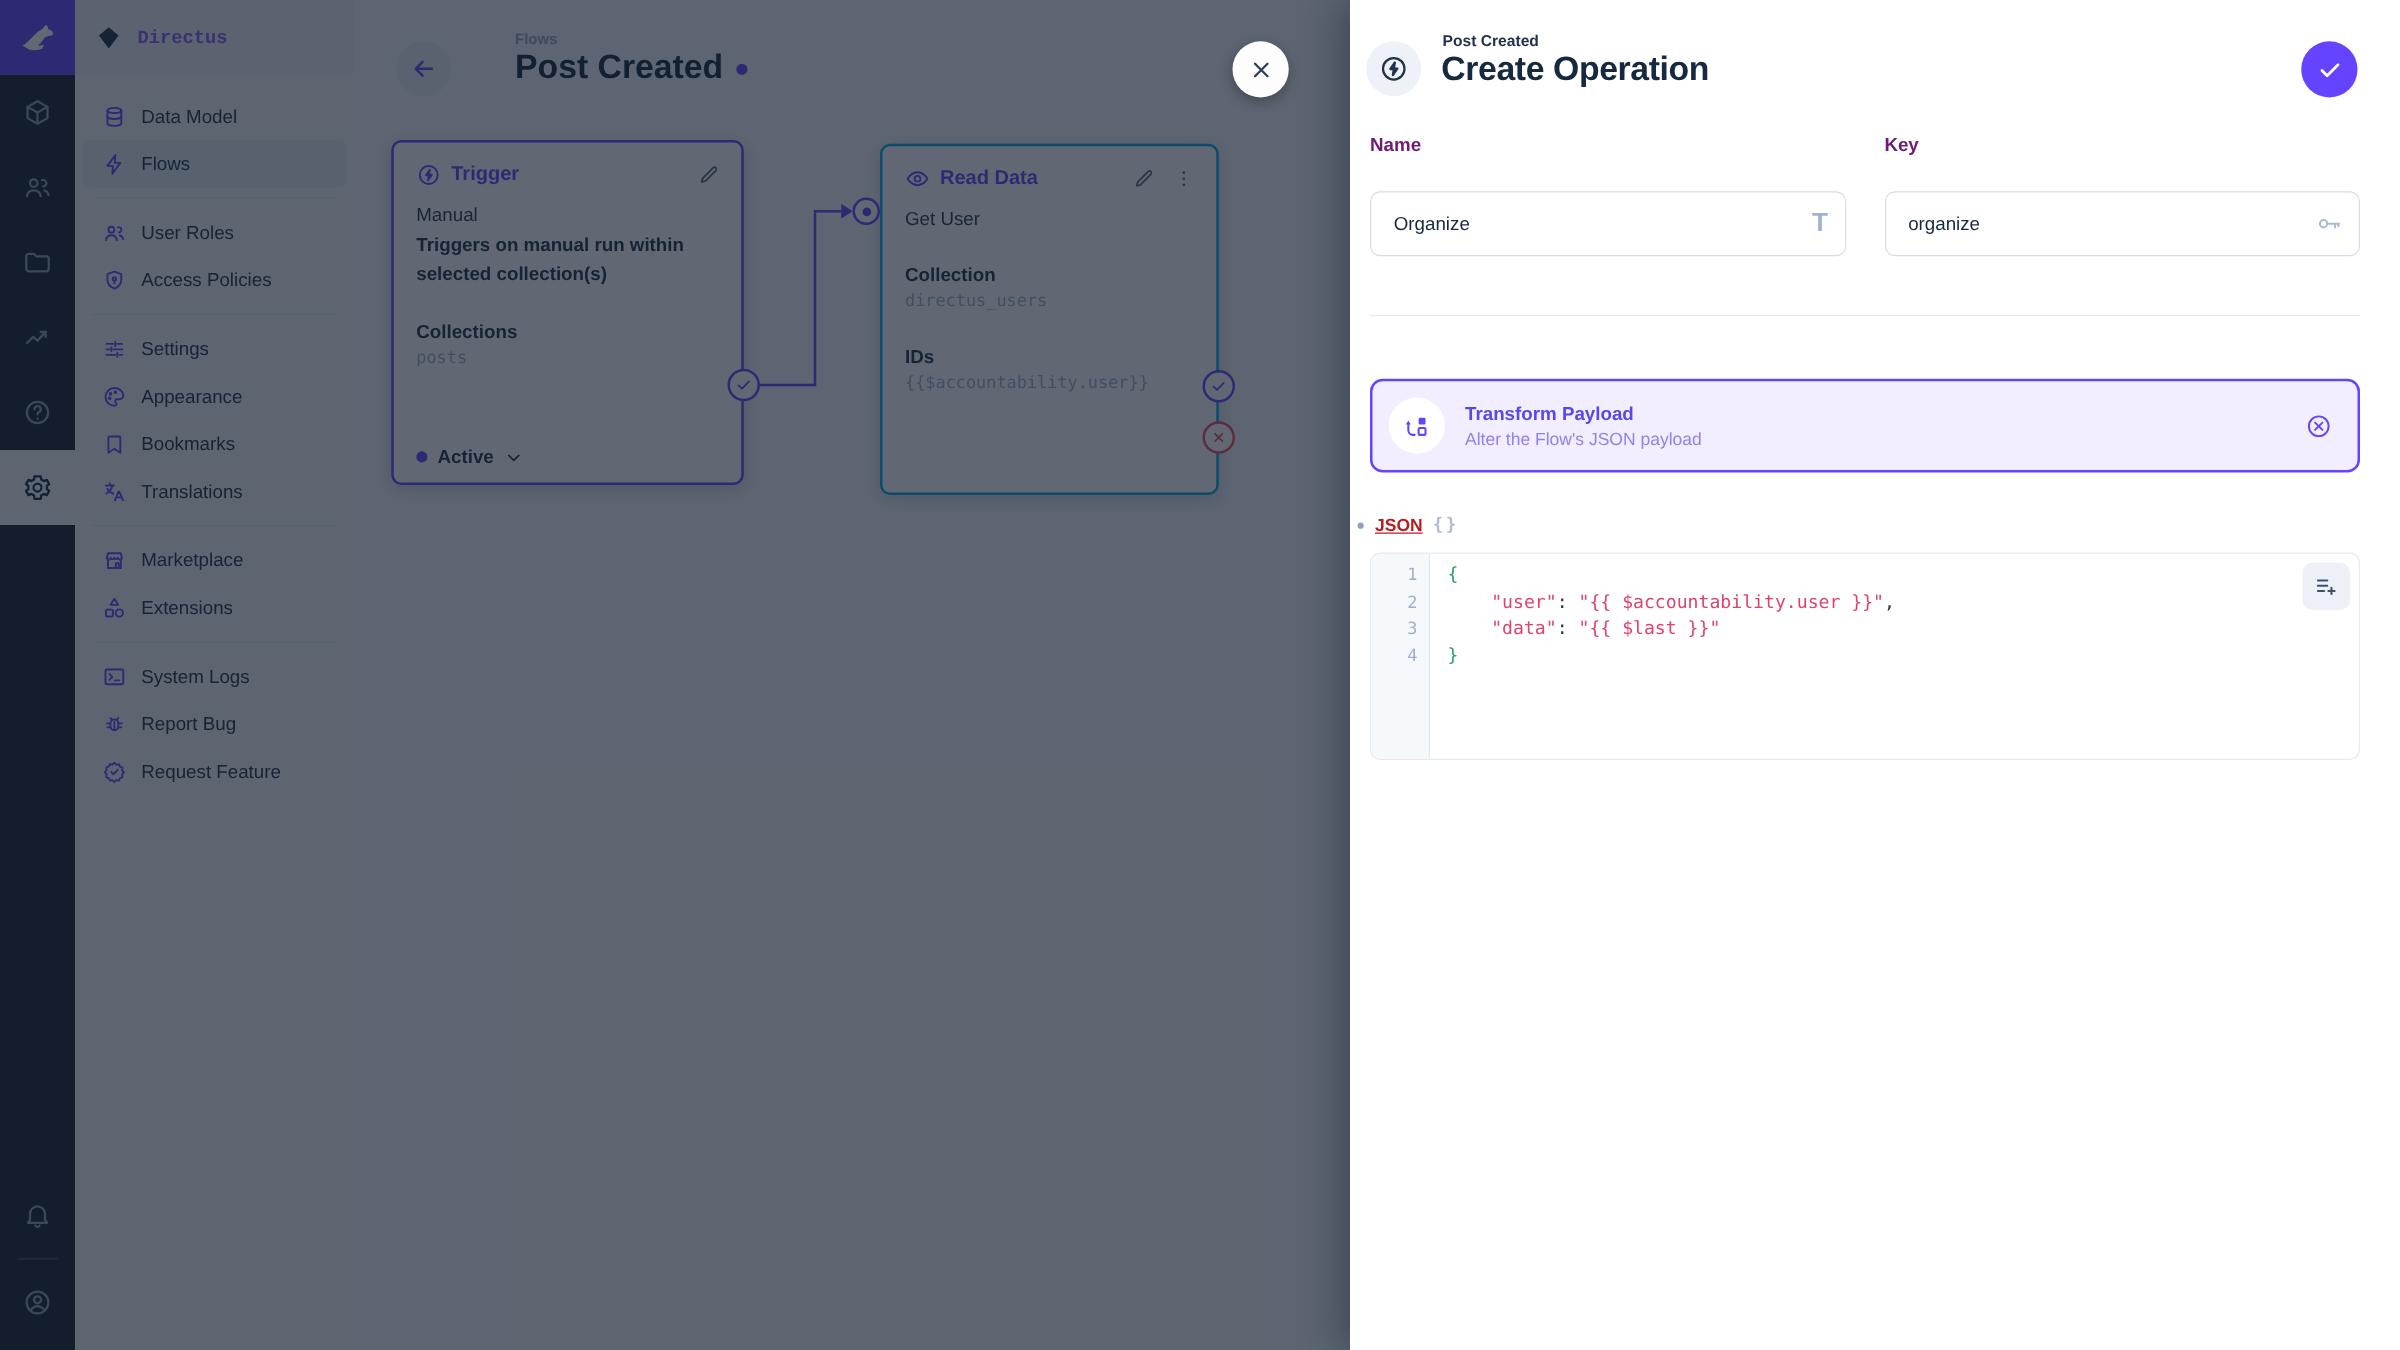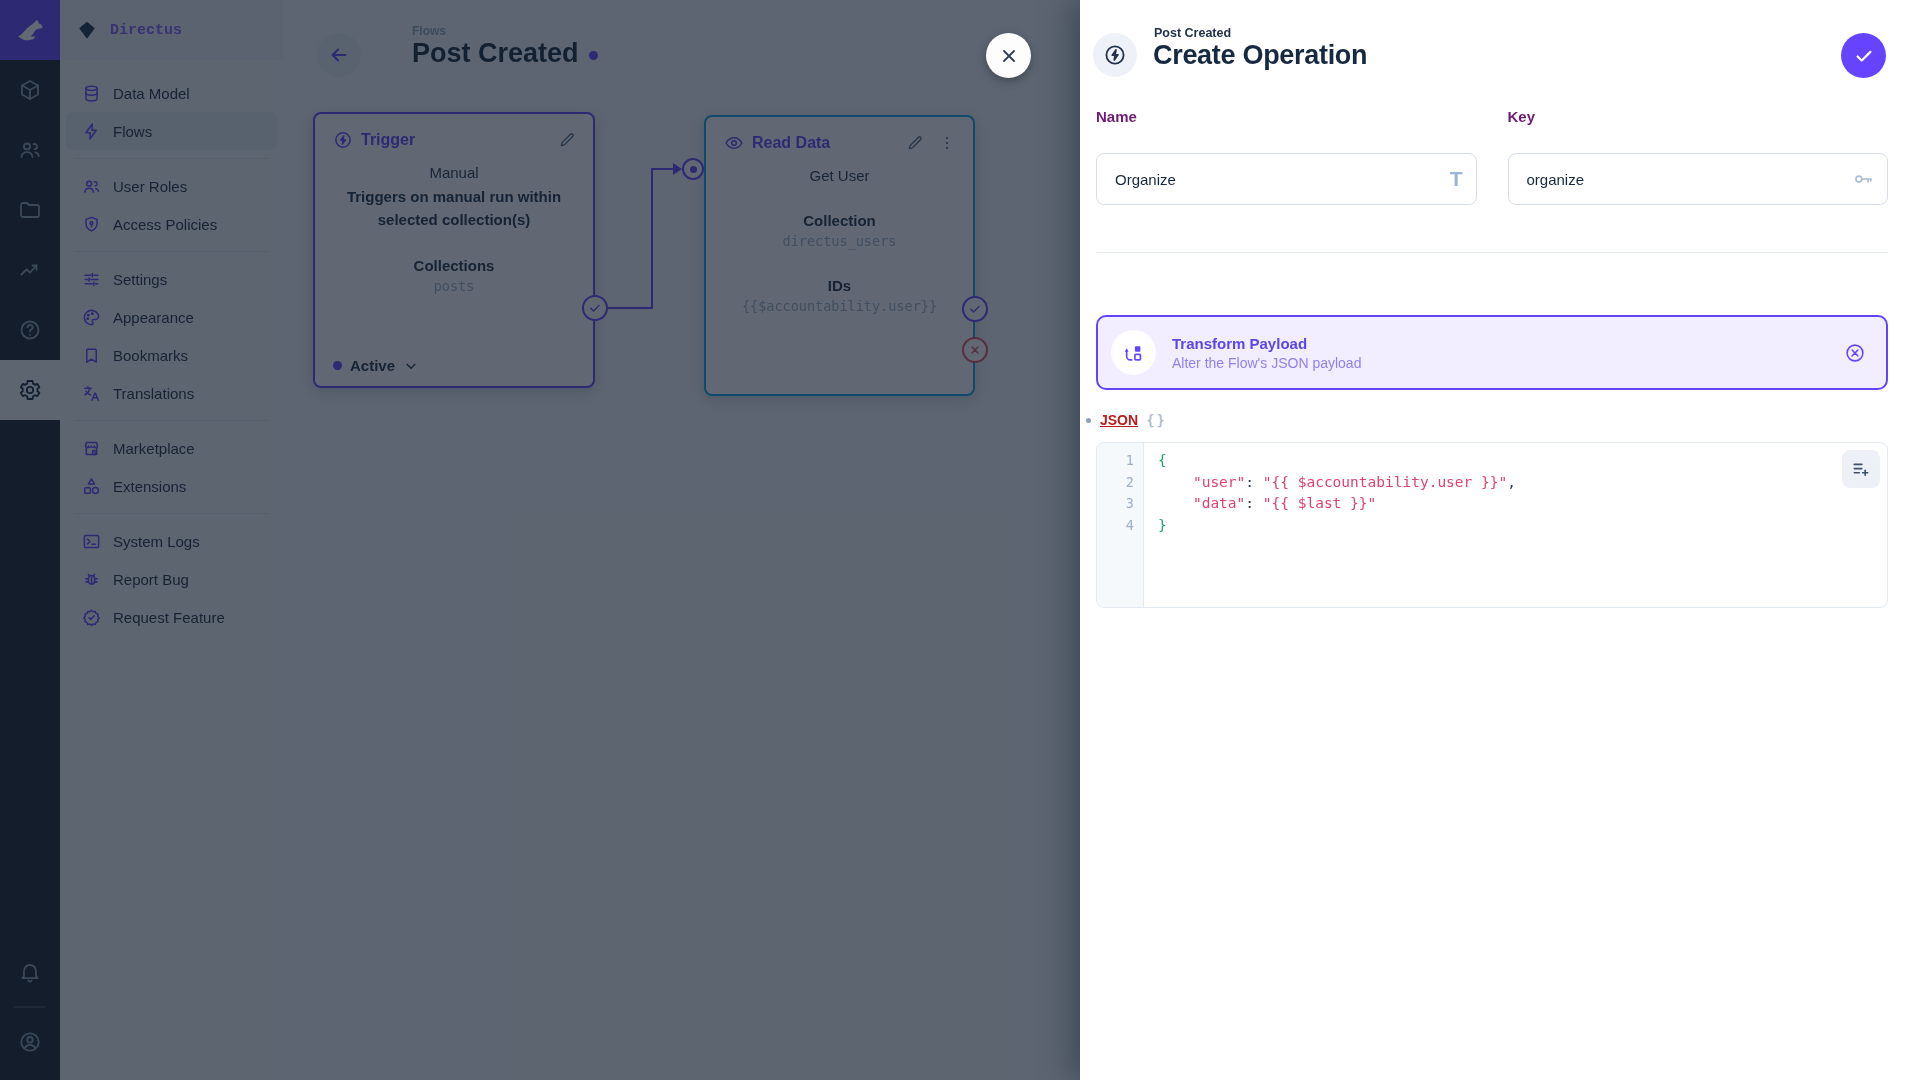--- a/index.html
+++ b/index.html
@@ -37,21 +37,21 @@
   .unsaved-dot{width:9px;height:9px;border-radius:50%;background:#6644ff;margin-top:4px;}
 
   .flow-card{position:absolute;background:#fbfdff;border-radius:8px;box-shadow:0 4px 14px rgba(23,41,64,.18);}
   .flow-card.selected{border:2px solid #6644ff;}
   .flow-card.plain{border:2px solid #0ea5e9;}
   .fc-head{display:flex;align-items:center;gap:8px;padding:14px 14px 6px 18px;}
   .fc-title{font-size:16px;font-weight:700;color:#6644ff;flex:1;display:flex;align-items:center;gap:8px;}
   .fc-title svg{width:20px;height:20px;stroke:#6644ff;fill:none;stroke-width:1.8;stroke-linecap:round;stroke-linejoin:round;}
   .icon-btn{width:24px;height:24px;display:flex;align-items:center;justify-content:center;cursor:pointer;color:#51637d;}
   .icon-btn svg{width:18px;height:18px;stroke:currentColor;fill:none;stroke-width:1.8;stroke-linecap:round;stroke-linejoin:round;}
-  .fc-body{padding:4px 18px 0 18px;font-size:15px;color:#2a3950;text-align:center;}
+  .fc-body{padding:4px 18px 0 18px;font-size:15px;color:#2a3950;}
   .fc-line{margin-bottom:2px;line-height:21px;}
   .fc-label{font-weight:700;color:#22324b;margin-top:24px;line-height:21px;}
   .fc-mono{font-family:"DejaVu Sans Mono",monospace;font-size:13.5px;color:#9fb1c9;line-height:20px;}
   .fc-desc{font-weight:600;color:#22324b;line-height:23px;}
   .fc-footer{position:absolute;left:18px;bottom:12px;display:flex;align-items:center;gap:8px;font-size:15px;font-weight:600;color:#22324b;cursor:pointer;}
   .status-dot{width:9px;height:9px;border-radius:50%;background:#6644ff;}
   .fc-footer svg{width:16px;height:16px;stroke:#22324b;fill:none;stroke-width:2;stroke-linecap:round;stroke-linejoin:round;}
 
   .port{position:absolute;width:26px;height:26px;border-radius:50%;background:#fbfdff;border:2px solid #6644ff;
     display:flex;align-items:center;justify-content:center;z-index:5;}
@@ -87,21 +87,21 @@
   .input-wrap{position:relative;height:68px;}
   .input-wrap input{width:100%;height:52px;border:1.5px solid #d6dde8;border-radius:8px;padding:0 48px 0 18px;
     font-size:15px;color:#172940;font-family:"Liberation Sans",sans-serif;background:#fff;outline:none;}
   .suffix{position:absolute;right:14px;top:0;height:52px;display:flex;align-items:center;color:#a9bdd3;}
   .suffix.tletter{font-size:21px;font-weight:700;color:#9db4d4;}
   .suffix svg{width:22px;height:22px;stroke:#a9bdd3;fill:none;stroke-width:1.8;stroke-linecap:round;stroke-linejoin:round;}
 
   .drawer-divider{position:absolute;top:252px;left:16px;right:32px;height:1px;background:#e6ebf2;}
 
   .op-card{position:absolute;top:303px;left:16px;right:32px;height:75px;border:2px solid #6644ff;border-radius:10px;
-    background:#f2eeff;display:flex;align-items:center;padding:0 18px 0 13px;gap:16px;cursor:pointer;margin-top:12px;}
+    background:#f2eeff;display:flex;align-items:center;padding:0 18px 0 13px;gap:16px;cursor:pointer;}
   .op-ic{width:45px;height:45px;border-radius:50%;background:#ffffff;display:flex;align-items:center;justify-content:center;flex:none;}
   .op-ic svg{width:22px;height:22px;}
   .op-text{flex:1;}
   .op-title{font-size:15px;font-weight:700;color:#5b47e8;margin-bottom:3px;}
   .op-sub{font-size:14px;font-weight:500;color:#9181ee;}
   .op-remove{width:26px;height:26px;display:flex;align-items:center;justify-content:center;cursor:pointer;}
   .op-remove svg{width:22px;height:22px;stroke:#6644ff;stroke-width:1.7;fill:none;stroke-linecap:round;}
 
   .json-row{position:absolute;top:412px;left:16px;display:flex;align-items:center;gap:8px;}
   .req-dot{width:5px;height:5px;border-radius:50%;background:#90a1b5;margin-left:-10px;margin-right:1px;}

